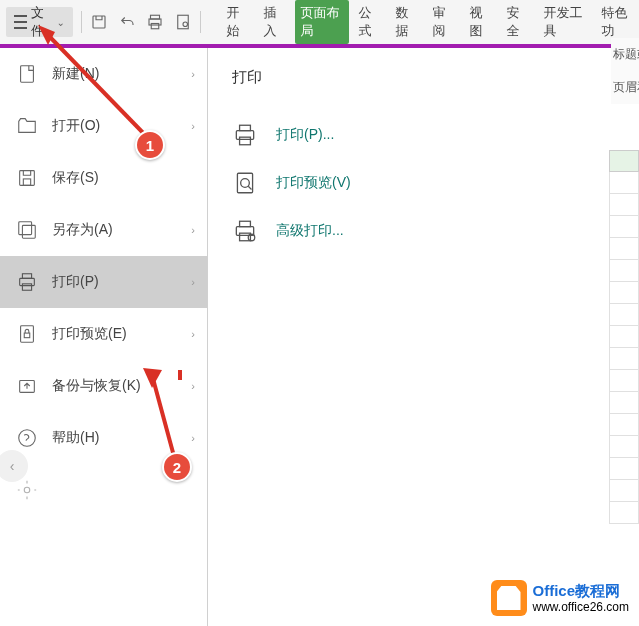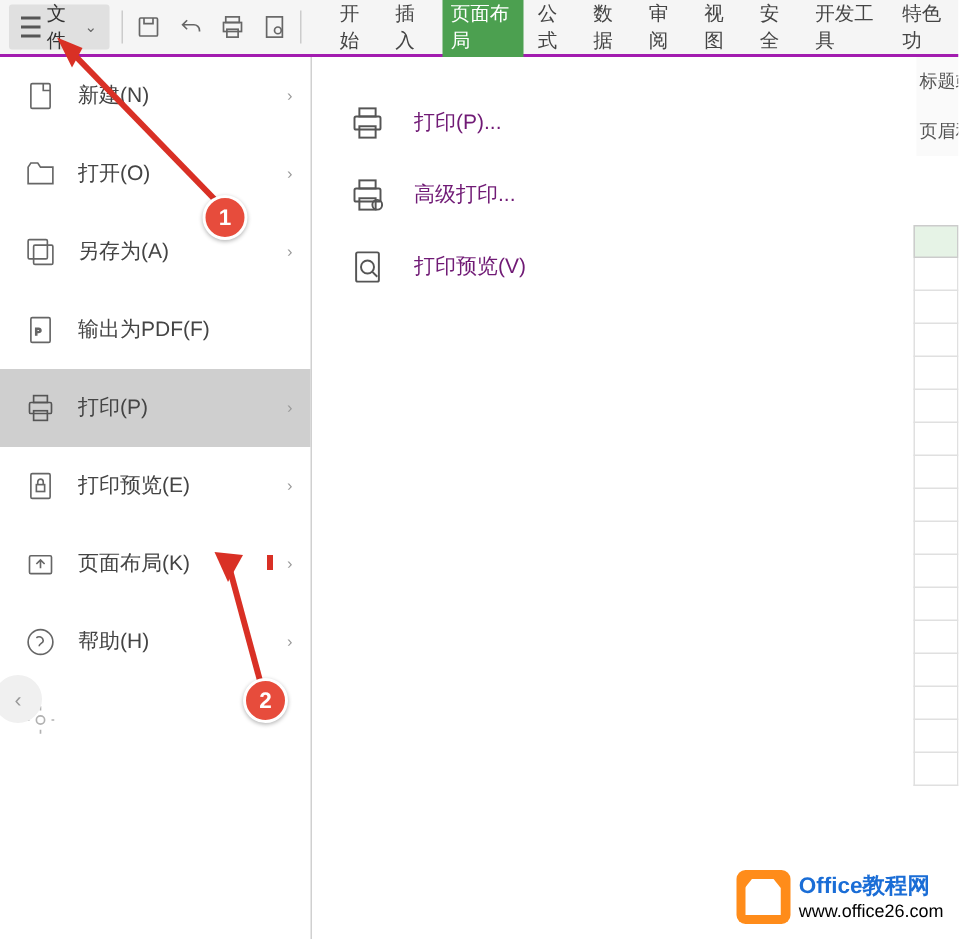--- a/index.html
+++ b/index.html
@@ -1,18 +1,18 @@
 <!DOCTYPE html>
 <html><head>
   <meta charset="utf-8">
   <style>
     * { margin: 0; padding: 0; box-sizing: border-box; font-family: "Microsoft YaHei", sans-serif; }
     body { width: 639px; height: 626px; background: #fff; position: relative; overflow: hidden; }
     
-    .topbar { height: 38px; background: #f5f5f5; display: flex; align-items: center; border-bottom: 2px solid #a21caf; }
+    .topbar { height: 48px; background: #f5f5f5; display: flex; align-items: center; border-bottom: 4px solid #a21caf; }
     .file-btn { display: flex; align-items: center; gap: 4px; background: #e0e0e0; height: 30px; padding: 0 8px; margin-left: 6px; border-radius: 2px; cursor: pointer; }
     .hamburger { width: 16px; height: 14px; display: flex; flex-direction: column; justify-content: space-between; }
     .hamburger span { height: 2px; background: #555; display: block; }
     .file-label { font-size: 13px; color: #333; }
     .chev { font-size: 10px; color: #666; }
     .divider-v { width: 1px; height: 22px; background: #ccc; margin: 0 8px; }
     .quick-icons { display: flex; gap: 10px; }
     .qicon { width: 18px; height: 18px; color: #666; }
     .tabs { display: flex; gap: 4px; margin-left: 12px; }
     .tab { font-size: 13px; color: #444; padding: 4px 6px; cursor: pointer; }
@@ -20,21 +20,21 @@
     
     .main { display: flex; height: calc(100% - 38px); }
     .sidebar { width: 208px; background: #fff; border-right: 1px solid #d0d0d0; position: relative; }
     .menu-item { display: flex; align-items: center; height: 52px; padding: 0 16px; cursor: pointer; color: #444; font-size: 14px; position: relative; }
     .menu-item.selected { background: #cfcfcf; }
     .menu-item .micon { width: 22px; height: 22px; margin-right: 14px; flex-shrink: 0; }
     .menu-item .arrow { position: absolute; right: 12px; font-size: 11px; color: #999; }
     
     .submenu { flex: 1; background: #fff; padding: 20px 24px; position: relative; }
     .submenu-title { font-size: 15px; color: #333; margin-bottom: 24px; }
-    .sub-item { display: flex; align-items: center; height: 48px; cursor: pointer; color: #701a75; font-size: 14px; }
+    .sub-item { display: flex; align-items: center; height: 48px; cursor: pointer; color: #0f766e; font-size: 14px; }
     .sub-item .sicon { width: 26px; height: 26px; margin-right: 18px; }
     
     .right-peek { position: absolute; right: 0; top: 38px; width: 28px; background: #fafafa; }
     .peek-text { font-size: 12px; color: #555; padding: 8px 2px; white-space: nowrap; overflow: hidden; }
     .grid-peek { position: absolute; right: 0; top: 150px; width: 30px; bottom: 60px; }
     .grid-peek .gh { height: 22px; background: #e6f3e6; border: 1px solid #ccc; }
     .grid-peek .gr { height: 22px; border: 1px solid #e0e0e0; border-top: none; background: #fff; }
     
     .annotation { position: absolute; z-index: 10; pointer-events: none; }
     .arrow-line { stroke: #d93025; stroke-width: 4; fill: none; }
@@ -108,32 +108,33 @@
     </div>
     <div class="menu-item">
       <svg class="micon" viewBox="0 0 24 24" fill="none" stroke="#666" stroke-width="1.2">
           <path d="M3 7l2-3h5l2 3h9v12H3z"></path>
         </svg>
       <span>打开(O)</span>
       <span class="arrow">›</span>
     </div>
     <div class="menu-item">
       <svg class="micon" viewBox="0 0 24 24" fill="none" stroke="#666" stroke-width="1.2">
+          <rect x="4" y="4" width="16" height="16" rx="1"></rect>
+          <path d="M8 4v5h8V4"></path>
+          <rect x="8" y="13" width="8" height="7"></rect>
+        </svg>
+      <span>保存(S)</span>
+    </div>
+    <div class="menu-item">
+      <svg class="micon" viewBox="0 0 24 24" fill="none" stroke="#666" stroke-width="1.2">
           <rect x="3" y="3" width="14" height="14" rx="1"></rect>
           <rect x="7" y="7" width="14" height="14" rx="1"></rect>
         </svg>
       <span>另存为(A)</span>
       <span class="arrow">›</span>
-    </div>
-    <div class="menu-item">
-      <svg class="micon" viewBox="0 0 24 24" fill="none" stroke="#666" stroke-width="1.2">
-          <rect x="5" y="3" width="14" height="18" rx="1"></rect>
-          <text x="8" y="16" font-size="7" fill="#666">P</text>
-        </svg>
-      <span>输出为PDF(F)</span>
     </div>
     <div class="menu-item selected">
       <svg class="micon" viewBox="0 0 24 24" fill="none" stroke="#555" stroke-width="1.2">
           <rect x="7" y="3" width="10" height="5"></rect>
           <rect x="4" y="8" width="16" height="8" rx="1"></rect>
           <rect x="7" y="14" width="10" height="7"></rect>
         </svg>
       <span>打印(P)</span>
       <span class="arrow">›</span>
     </div>
@@ -144,65 +145,66 @@
           <path d="M10 11v-2a2 2 0 014 0v2"></path>
         </svg>
       <span>打印预览(E)</span>
       <span class="arrow">›</span>
     </div>
     <div class="menu-item">
       <svg class="micon" viewBox="0 0 24 24" fill="none" stroke="#666" stroke-width="1.2">
           <rect x="4" y="6" width="16" height="13" rx="1"></rect>
           <path d="M12 9v6M9 12l3-3 3 3"></path>
         </svg>
-      <span>页面布局(K)</span>
+      <span>备份与恢复(K)</span>
       <span class="arrow">›</span>
     </div>
     <div class="menu-item">
       <svg class="micon" viewBox="0 0 24 24" fill="none" stroke="#666" stroke-width="1.2">
           <circle cx="12" cy="12" r="9"></circle>
           <path d="M9 9a3 3 0 015 2c0 2-3 2-3 4M12 18h.01"></path>
         </svg>
       <span>帮助(H)</span>
       <span class="arrow">›</span>
     </div>
     <div class="menu-item" style="opacity:0.5;">
       <svg class="micon" viewBox="0 0 24 24" fill="none" stroke="#666" stroke-width="1.2">
           <circle cx="12" cy="12" r="3"></circle>
           <path d="M12 2v3M12 19v3M4 12H2M22 12h-2"></path>
         </svg>
 
     </div>
   </div>
 
   <div class="submenu">
+    <div class="submenu-title">打印</div>
     <div class="sub-item">
       <svg class="sicon" viewBox="0 0 24 24" fill="none" stroke="#555" stroke-width="1.2">
           <rect x="7" y="3" width="10" height="5"></rect>
           <rect x="4" y="8" width="16" height="8" rx="1"></rect>
           <rect x="7" y="14" width="10" height="7"></rect>
         </svg>
       <span>打印(P)...</span>
+    </div>
+    <div class="sub-item">
+      <svg class="sicon" viewBox="0 0 24 24" fill="none" stroke="#555" stroke-width="1.2">
+          <rect x="5" y="3" width="14" height="18" rx="1"></rect>
+          <circle cx="12" cy="12" r="4"></circle>
+          <path d="M15 15l3 3"></path>
+        </svg>
+      <span>打印预览(V)</span>
     </div>
     <div class="sub-item">
       <svg class="sicon" viewBox="0 0 24 24" fill="none" stroke="#555" stroke-width="1.2">
           <rect x="7" y="3" width="10" height="5"></rect>
           <rect x="4" y="8" width="16" height="8" rx="1"></rect>
           <rect x="7" y="14" width="10" height="7"></rect>
           <circle cx="18" cy="18" r="3"></circle>
         </svg>
       <span>高级打印...</span>
-    </div>
-    <div class="sub-item">
-      <svg class="sicon" viewBox="0 0 24 24" fill="none" stroke="#555" stroke-width="1.2">
-          <rect x="5" y="3" width="14" height="18" rx="1"></rect>
-          <circle cx="12" cy="12" r="4"></circle>
-          <path d="M15 15l3 3"></path>
-        </svg>
-      <span>打印预览(V)</span>
     </div>
   </div>
 </div>
 
 <div class="right-peek">
   <div class="peek-text">标题或</div>
   <div class="peek-text">页眉和</div>
 </div>
 <div class="grid-peek">
   <div class="gh"></div>

